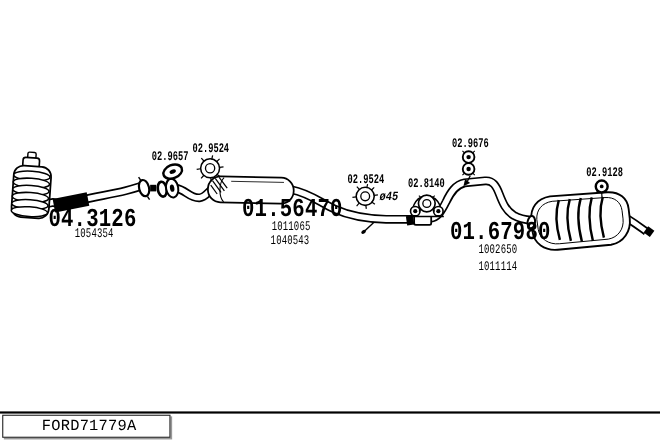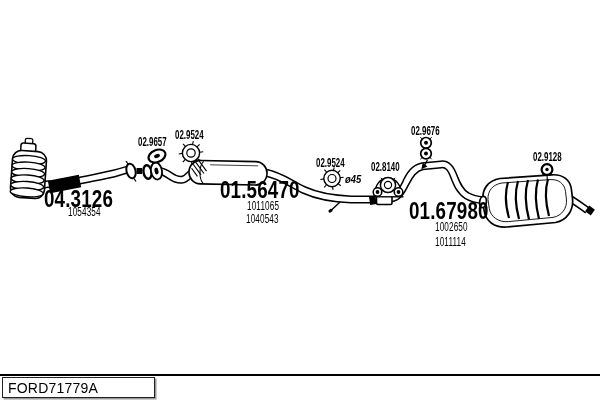--- a/index.html
+++ b/index.html
@@ -1,31 +1,31 @@
 <!DOCTYPE html>
 <html><head>
 <meta charset="utf-8">
 <style>
   html,body{margin:0;padding:0;background:#fff;}
   .canvas{
     position:relative;width:600px;height:400px;background:#fff;overflow:hidden;
-    font-family:Liberation Sans, sans-serif;color:#000;
+    font-family:Liberation Mono, monospace;color:#000;
   }
   .canvas svg{position:absolute;left:0;top:0;}
   .lbl{position:absolute;line-height:1;white-space:nowrap;transform-origin:0 0;color:#000;}
   .ref{font-weight:bold;font-size:12px;transform:scaleX(0.66);}
   .big{font-weight:bold;font-size:23.5px;transform:scaleX(0.80);letter-spacing:0.2px;}
   .sub{font-weight:normal;font-size:12px;transform:scaleX(0.68);letter-spacing:0.2px;}
   .dia{font-weight:bold;font-style:italic;font-size:11.5px;transform:scaleX(0.82);}
   .footer-rule{position:absolute;left:0;top:373.5px;width:600px;height:2px;background:#000;}
   .code-box{
     position:absolute;left:2px;top:377px;width:146px;height:19px;
     border:1.6px solid #222;box-shadow:1.5px 1.5px 0 #999;
     display:flex;align-items:center;padding-left:5px;background:#fff;
-    font-size:14px;letter-spacing:0.2px;
+    font-size:14px;letter-spacing:0.2px;justify-content:center;
   }
 </style>
 </head>
 <body>
 
 <div class="canvas">
 
   <svg width="600" height="400" viewBox="0 0 600 400">
 
     <g fill="none">

